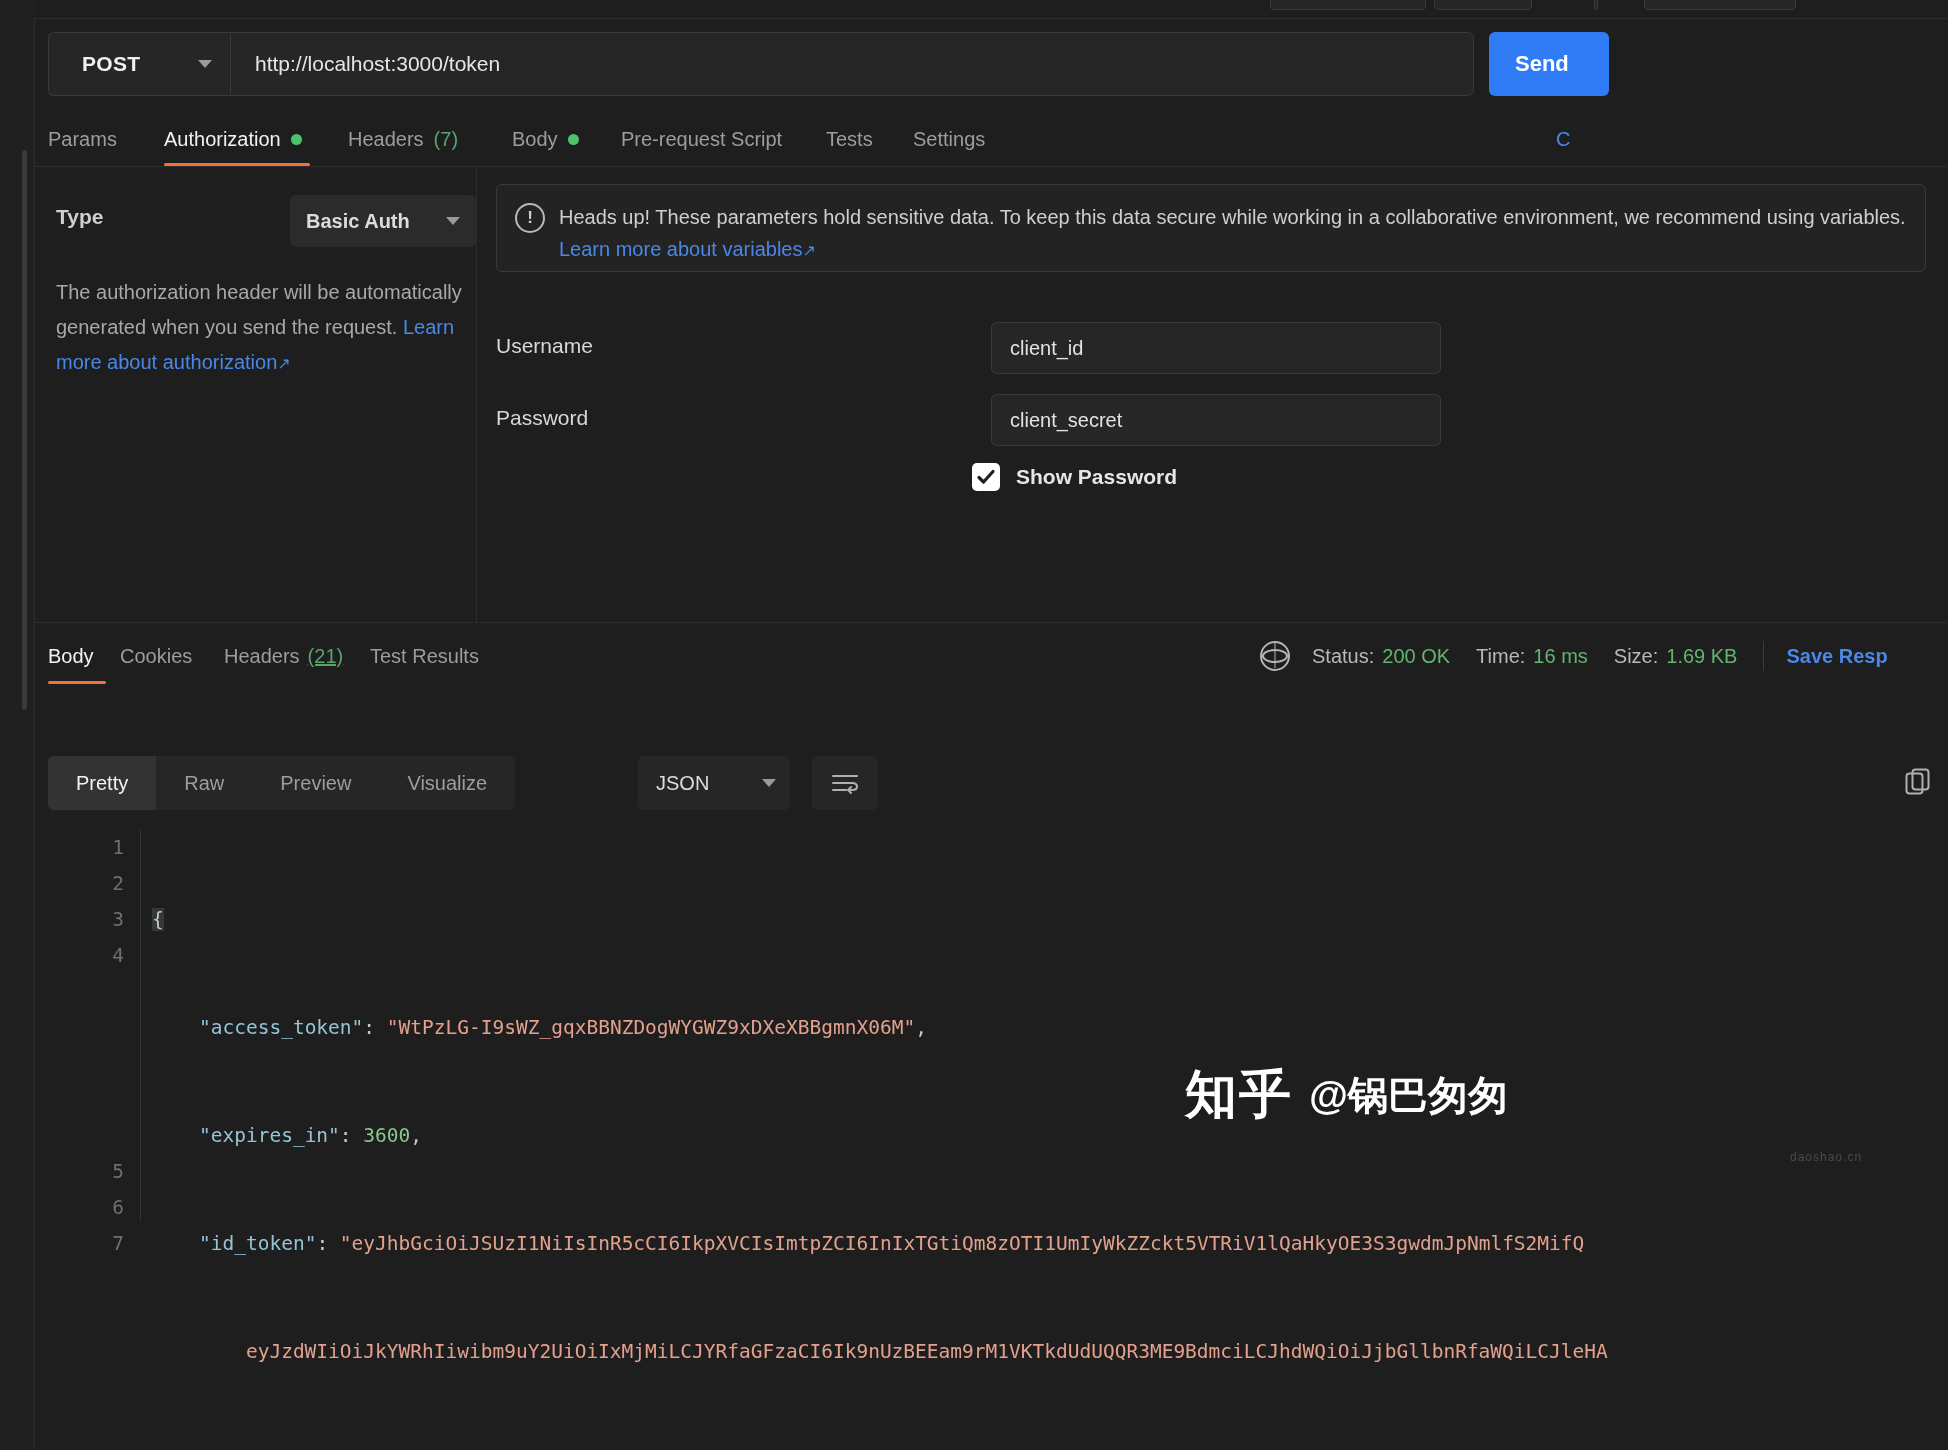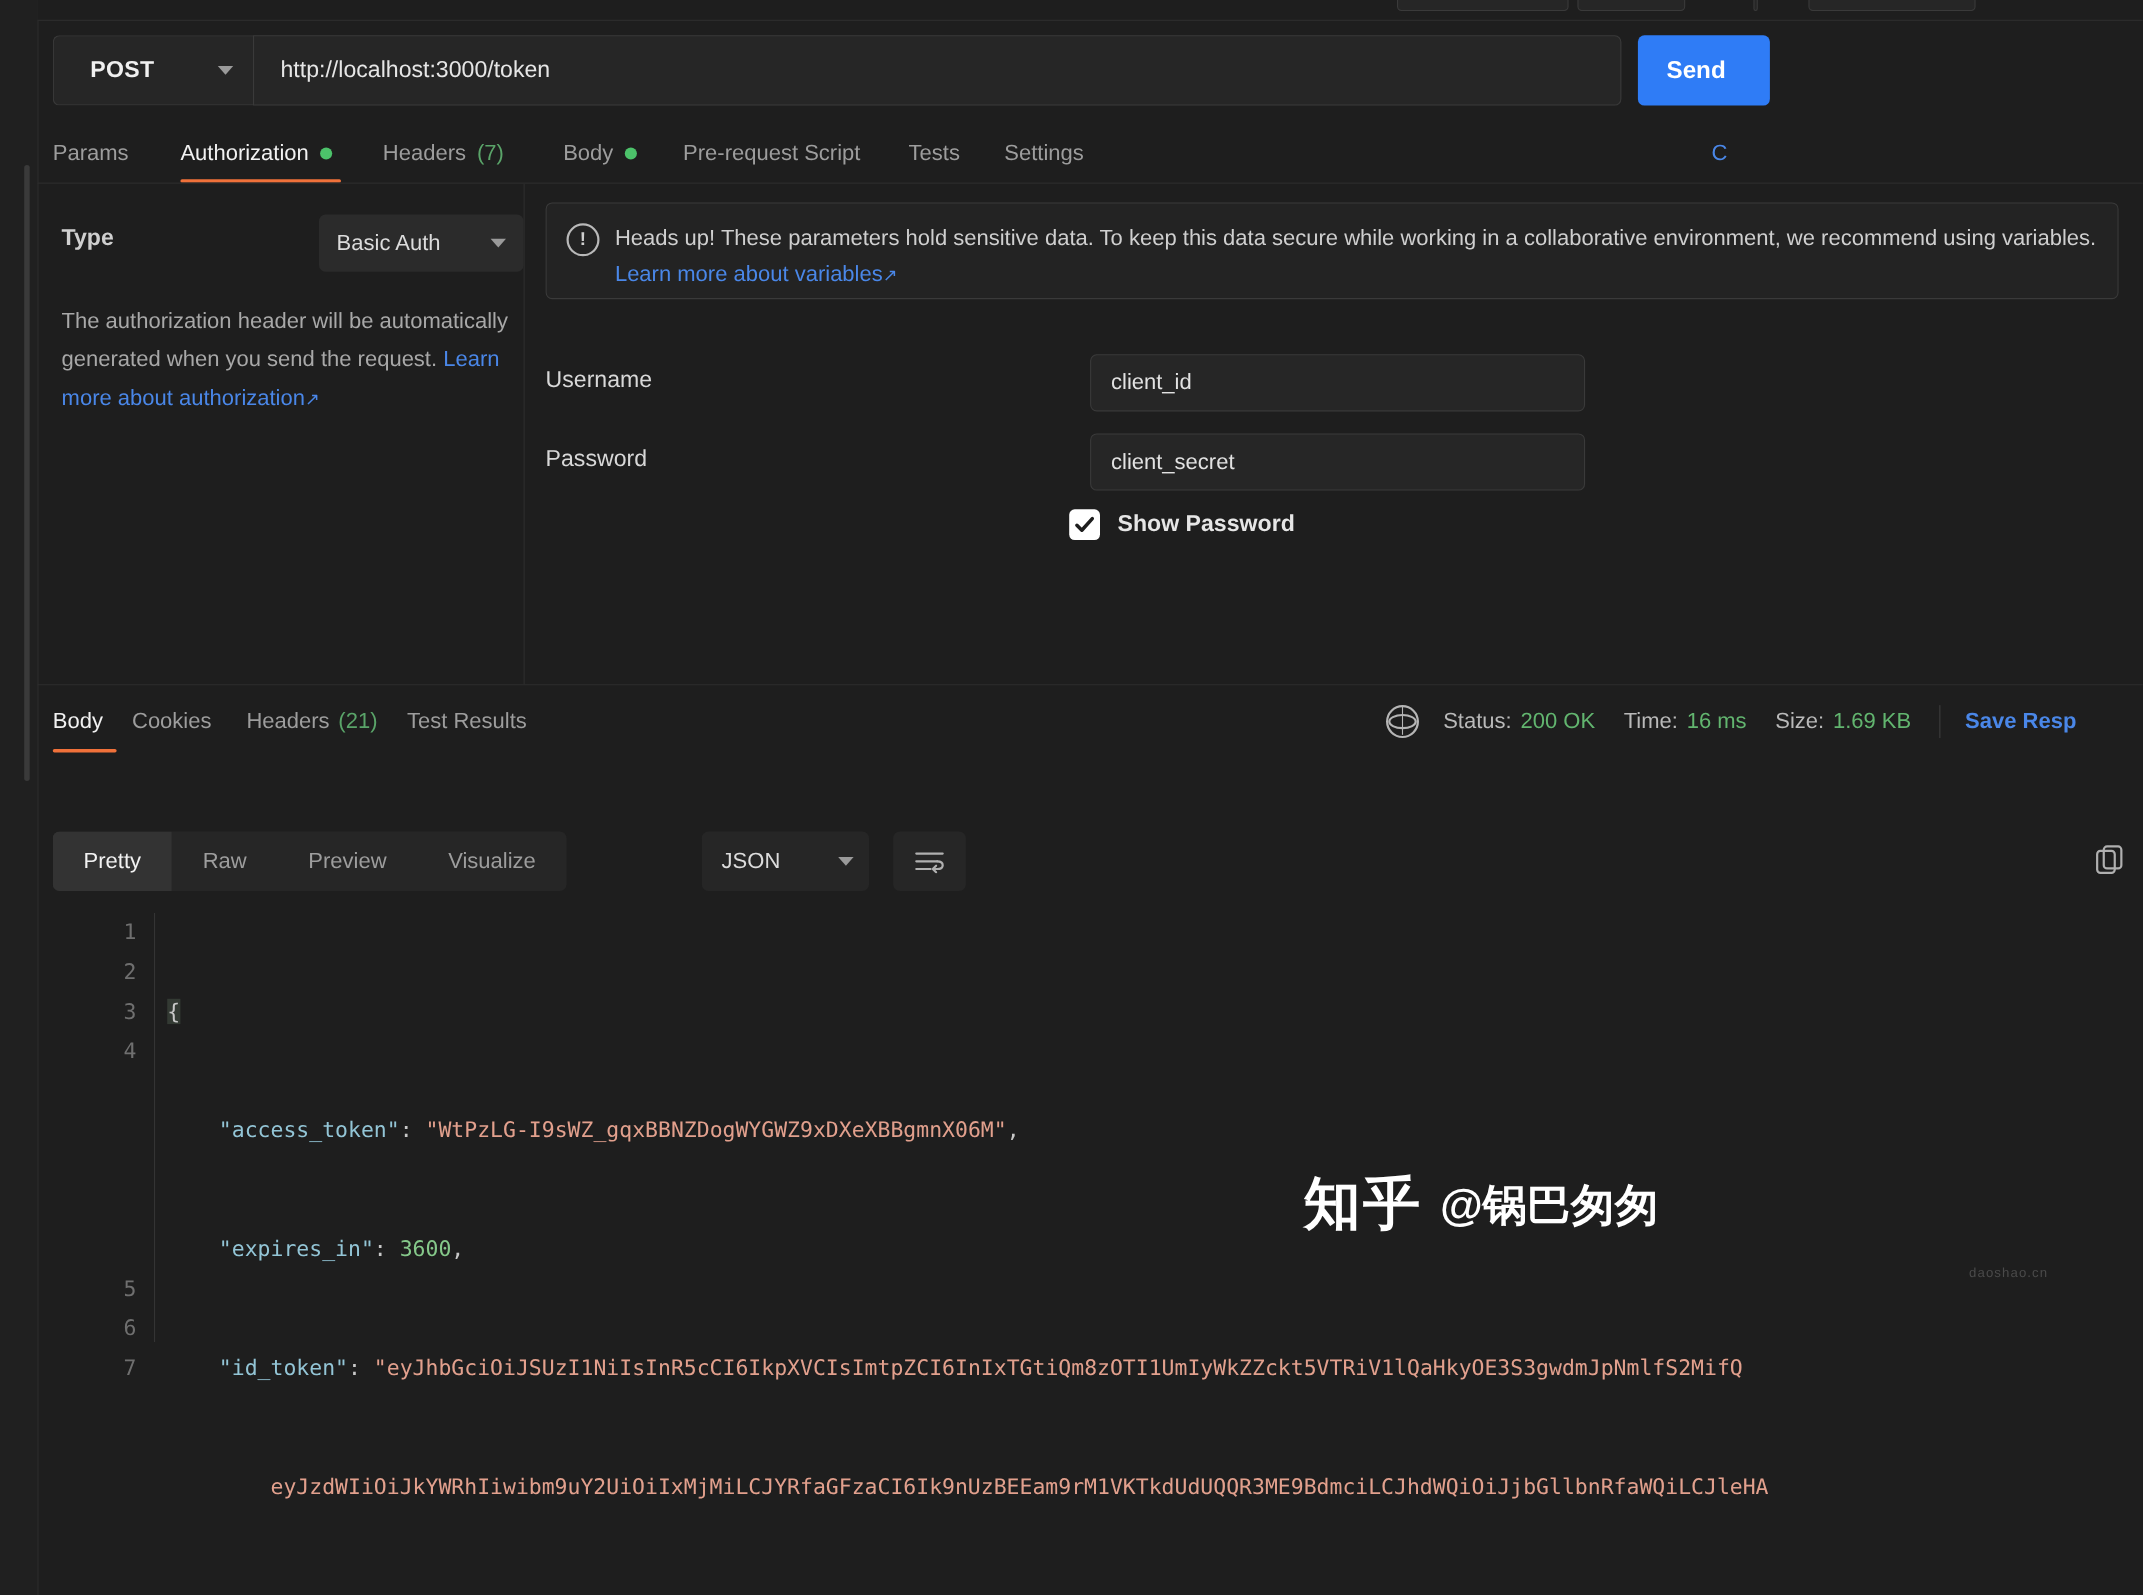--- a/index.html
+++ b/index.html
@@ -59,21 +59,21 @@
 
   
   .auth-left{position:absolute;left:34px;top:167px;width:442px;height:455px;border-right:1px solid #2d2d2d;}
   .type-row{position:absolute;left:22px;top:28px;width:420px;height:48px;}
   .type-label{position:absolute;left:0;top:10px;font-size:21px;color:#cfcfcf;font-weight:700;}
   .type-select{
     position:absolute;left:234px;top:0;width:186px;height:52px;box-sizing:border-box;
     background:#2b2b2b;border-radius:6px;display:flex;align-items:center;justify-content:space-between;
     padding:0 16px 0 16px;
   }
-  .type-select .val{font-size:20px;color:#dcdcdc;font-weight:400;}
+  .type-select .val{font-size:20px;color:#dcdcdc;font-weight:700;}
   .auth-desc{position:absolute;left:22px;top:108px;width:410px;font-size:20px;line-height:35px;color:#a8a8a8;}
   .link{color:#4a87e8;}
   .arrow{font-size:16px;}
 
   
   .auth-right{position:absolute;left:477px;top:167px;width:1471px;height:455px;}
   .banner{
     position:absolute;left:19px;top:17px;width:1430px;height:88px;box-sizing:border-box;
     border:1px solid #3a3a3a;border-radius:6px;background:#232323;
     padding:16px 18px;display:flex;gap:14px;
@@ -94,21 +94,21 @@
   .checkbox{width:28px;height:28px;border-radius:5px;background:#ffffff;display:flex;align-items:center;justify-content:center;}
   .checkbox svg{display:block;}
   .checklabel{font-size:21px;color:#e6e6e6;font-weight:bold;}
 
   .hdivider{position:absolute;left:34px;width:1914px;height:1px;background:#2d2d2d;}
 
   
   .resp-tabs{position:absolute;left:48px;top:628px;height:56px;}
   .rtab{position:absolute;top:0;height:56px;display:flex;align-items:center;gap:8px;font-size:20px;color:#9d9d9d;white-space:nowrap;}
   .rtab.active{color:#f2f2f2;}
-  .rtab .count{color:#5aa469;}
+  .rtab .count{color:#5aa469;text-decoration:underline;}
   .rtab-underline{position:absolute;height:3px;background:#f0713a;border-radius:2px;bottom:0;}
 
   .status-area{position:absolute;top:628px;left:1260px;height:56px;display:flex;align-items:center;gap:0;}
   .globe{width:30px;height:30px;border:2px solid #b5b5b5;border-radius:50%;position:relative;margin-right:22px;box-sizing:border-box;}
   .globe:before{content:"";position:absolute;left:50%;top:-1px;width:1px;height:26px;background:#b5b5b5;transform:translateX(-50%);}
   .globe:after{content:"";position:absolute;left:50%;top:50%;width:26px;height:14px;border:2px solid #b5b5b5;border-radius:50%;transform:translate(-50%,-50%);box-sizing:border-box;}
   .stat{font-size:20px;color:#b9b9b9;margin-right:8px;}
   .stat-v{font-size:20px;color:#62b56f;margin-right:26px;}
   .vsep{width:1px;height:30px;background:#3c3c3c;margin:0 22px 0 0;}
   .save-resp{font-size:20px;color:#4a87e8;font-weight:700;white-space:nowrap;}

